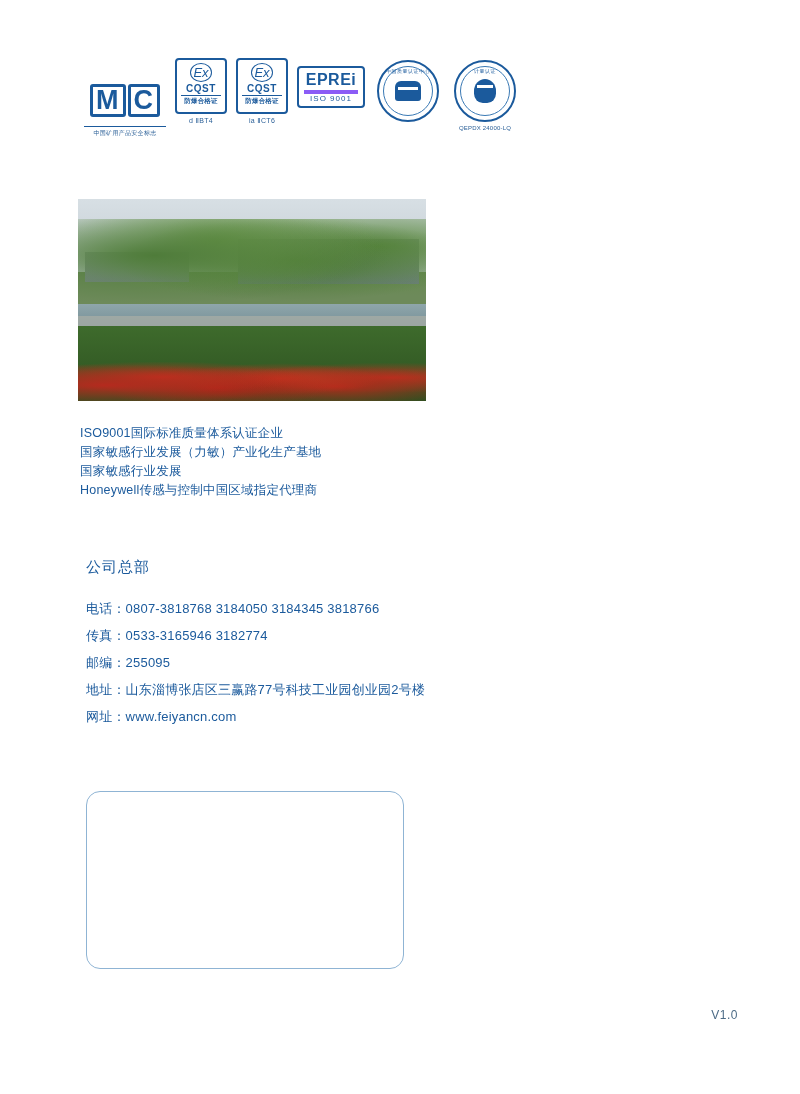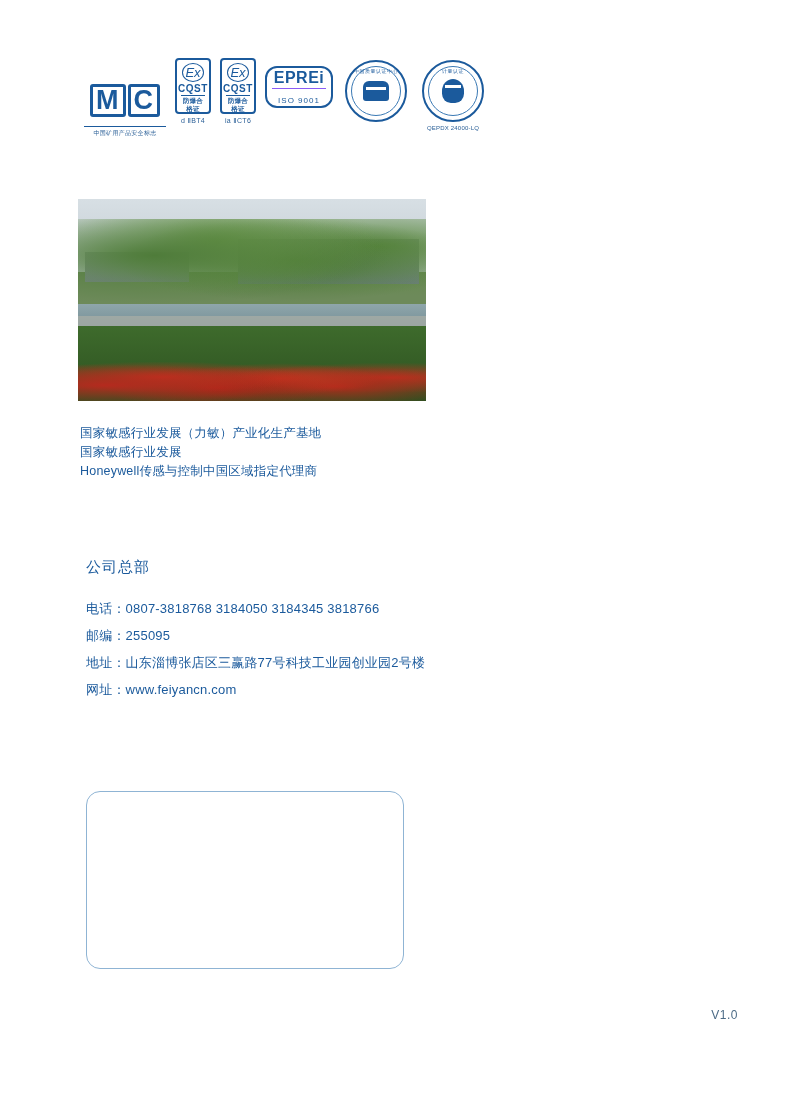--- a/index.html
+++ b/index.html
@@ -71,21 +71,21 @@
     border-top: 1px solid #1b5a9c;
     margin-top: 4px;
     padding-top: 2px;
     font-size: 6px;
     letter-spacing: 0.3px;
     color: #2a5f97;
   }
 
   
   .cert-ex {
-    width: 36px;
+    width: 52px;
   }
   .ex-box {
     border: 2px solid #1b5a9c;
     border-radius: 4px;
     height: 56px;
     padding: 2px 0 1px;
     box-sizing: border-box;
   }
   .ex-sym {
     font-size: 13px;
@@ -118,40 +118,40 @@
     letter-spacing: 0.3px;
     color: #2a5f97;
   }
 
   
   .cert-eprei {
     width: 68px;
   }
   .eprei-box {
     border: 2px solid #1b5a9c;
-    border-radius: 12px;
+    border-radius: 4px;
     height: 42px;
     margin-top: 8px;
     box-sizing: border-box;
     display: flex;
     flex-direction: column;
     justify-content: center;
   }
   .eprei-main {
     font-size: 16px;
     font-weight: bold;
     letter-spacing: 0.5px;
     line-height: 18px;
   }
   .eprei-sub {
     font-size: 8px;
     letter-spacing: 1px;
-    border-top: 1px solid #8b5cf6;
+    border-top: 4px solid #8b5cf6;
     margin: 1px 5px 0;
-    padding-top: 7px;
+    padding-top: 0;
   }
 
   
   .cert-seal {
     width: 68px;
   }
   .seal {
     width: 62px;
     height: 62px;
     border: 2px solid #1b5a9c;
@@ -402,32 +402,36 @@
     <div class="ph-building"></div>
     <div class="ph-building2"></div>
     <div class="ph-trees"></div>
     <div class="ph-water"></div>
     <div class="ph-path"></div>
     <div class="ph-lawn"></div>
     <div class="ph-flowers"></div>
   </div>
 
   <div class="honors">
+    <div>ISO9001国际标准质量体系认证企业</div>
     <div>国家敏感行业发展（力敏）产业化生产基地</div>
     <div>国家敏感行业发展</div>
     <div>Honeywell传感与控制中国区域指定代理商</div>
   </div>
 
   <div class="hq-title">公司总部</div>
 
   <div class="hq-lines">
     <div class="row">
       <span>电话：</span><span>0807-3818768 3184050 3184345  3818766</span>
     </div>
     <div class="row">
+      <span>传真：</span><span>0533-3165946 3182774</span>
+    </div>
+    <div class="row">
       <span>邮编：</span><span>255095</span>
     </div>
     <div class="row">
       <span>地址：</span><span>山东淄博张店区三赢路77号科技工业园创业园2号楼</span>
     </div>
     <div class="row">
       <span>网址：</span><a href="#">www.feiyancn.com</a>
     </div>
   </div>
 

